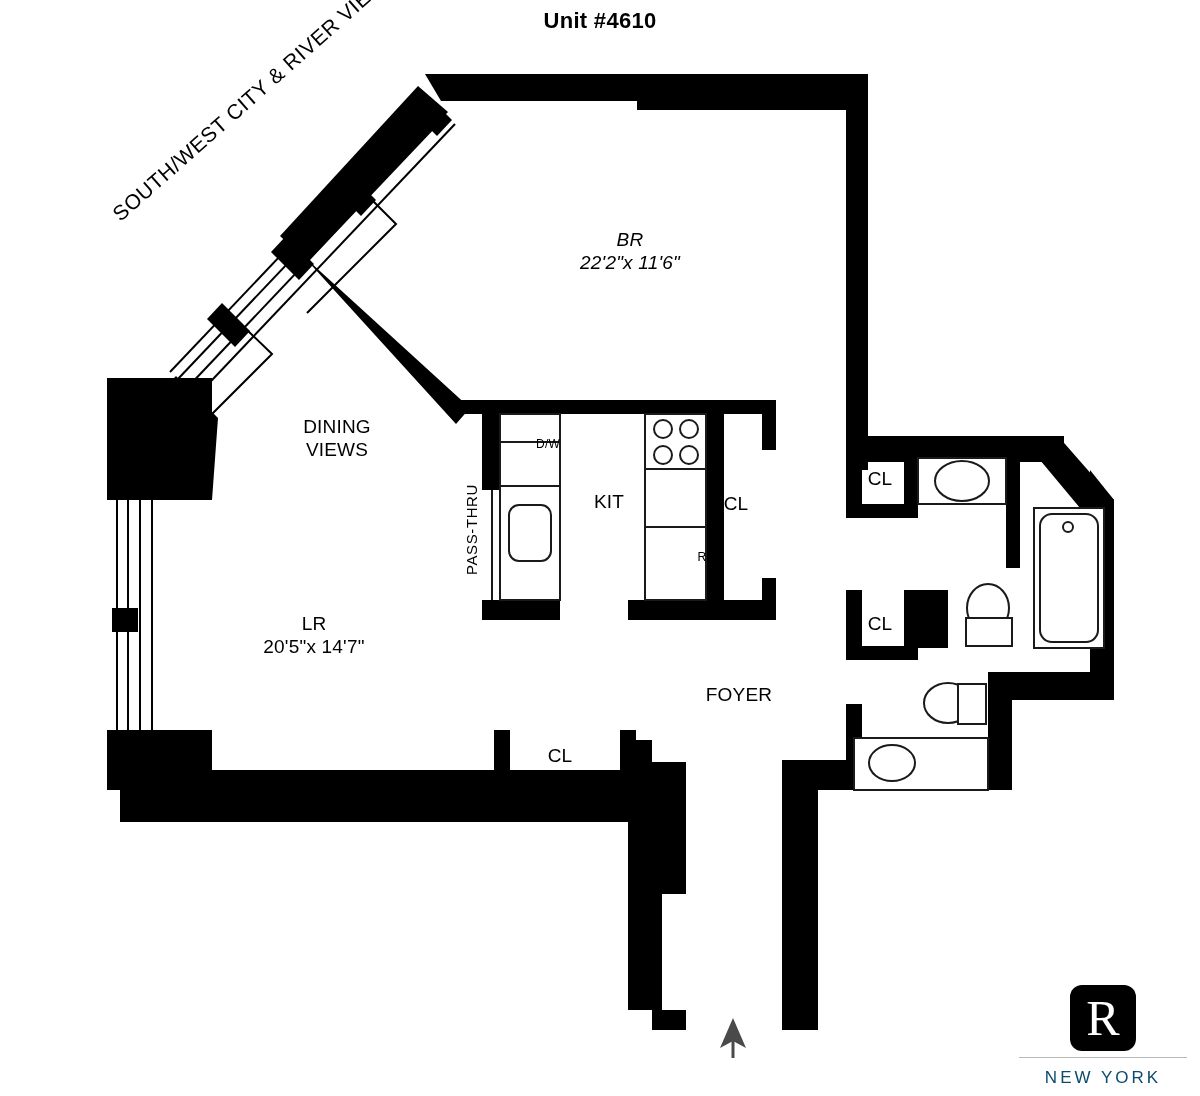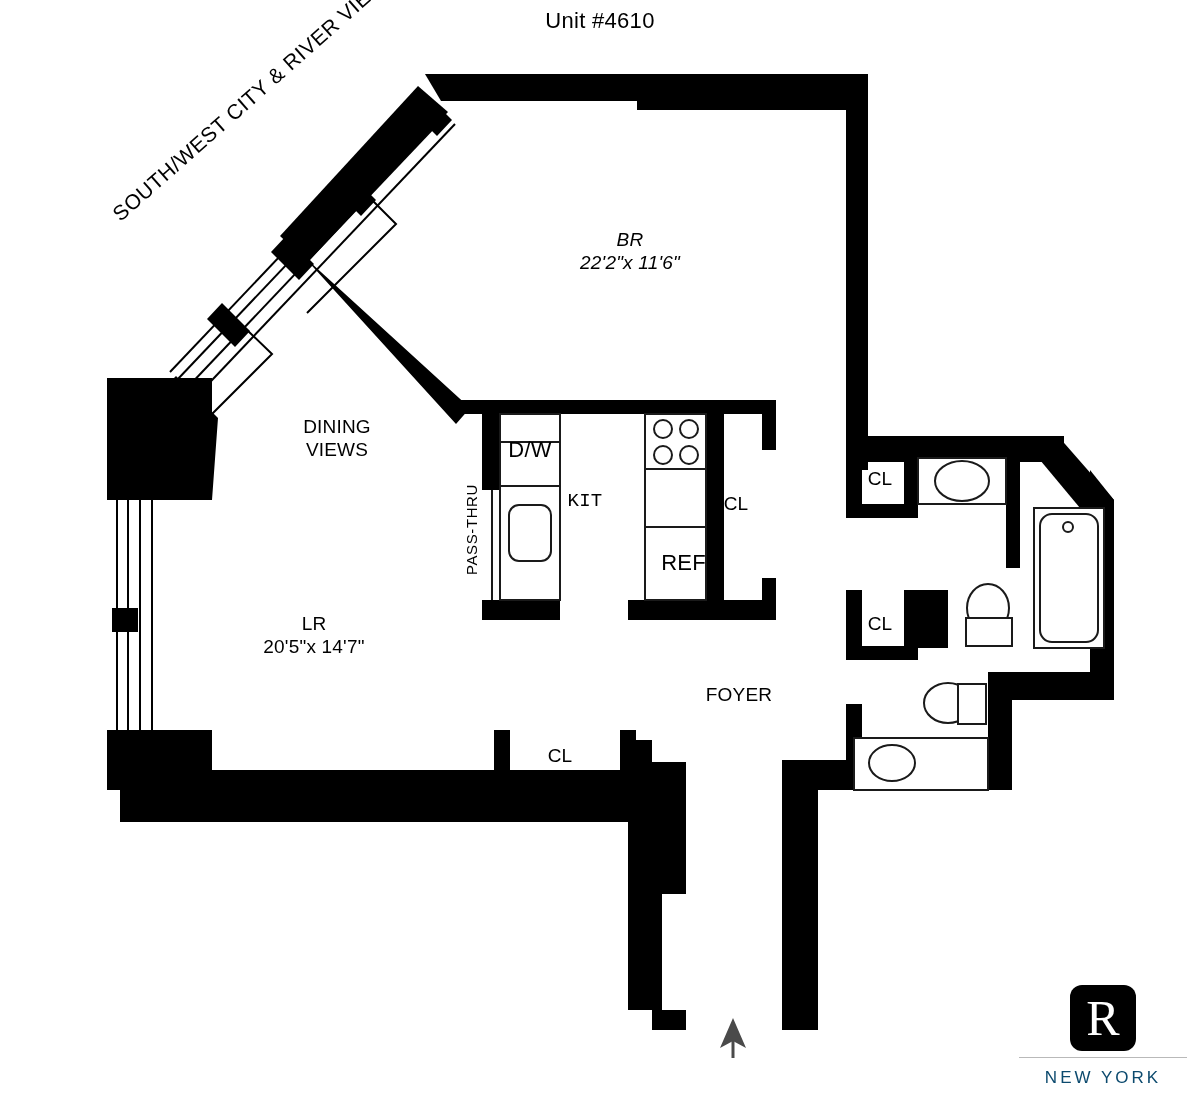--- a/index.html
+++ b/index.html
@@ -15,40 +15,40 @@
     color: #000000;
     overflow: hidden;
   }
   #page-title {
     position: absolute;
     top: 8px;
     left: 0;
     width: 1200px;
     text-align: center;
     font-size: 22px;
-    font-weight: normal;
+    font-weight: bold;
     letter-spacing: 0.3px;
   }
   #plan-canvas {
     position: absolute;
     top: 0;
     left: 0;
     width: 1200px;
     height: 1096px;
   }
   .label {
     position: absolute;
     font-size: 19px;
     font-weight: normal;
     text-align: center;
     white-space: nowrap;
     line-height: 1.22;
     letter-spacing: 0.2px;
   }
-  .label.small { font-size: 22px; }
+  .label.small { font-size: 12px; text-align: right; }
   .label .dim  { display:block; font-size: 19px; }
 
   #view-note {
     position: absolute;
     left: 108px;
     top: 208px;
     transform-origin: 0 0;
     transform: rotate(-41.5deg);
     font-size: 21px;
     letter-spacing: 0.5px;
@@ -274,21 +274,21 @@
 <div class="label" style="left:239px; top:612px; width:150px;">
   <span>LR</span>
   <span class="dim">20'5"x 14'7"</span>
 </div>
 
 <div class="label" style="left:272px; top:415px; width:130px;">
   <span>DINING</span>
   <span class="dim">VIEWS</span>
 </div>
 
-<div class="label" style="left:548px; top:490px; width:74px;font-family:Liberation Mono, monospace;">KIT</div>
+<div class="label" style="left:572px; top:490px; width:74px;">KIT</div>
 
 <div class="label" style="left:690px; top:683px; width:98px;">FOYER</div>
 
 <div class="label small" style="left:500px; top:437px; width:60px;">D/W</div>
 
 <div class="label small" style="left:645px; top:550px; width:77px;">REF</div>
 
 <div id="pass-thru-label">PASS-THRU</div>
 
 <div class="label" style="left:702px; top:492px; width:68px;">CL</div>

